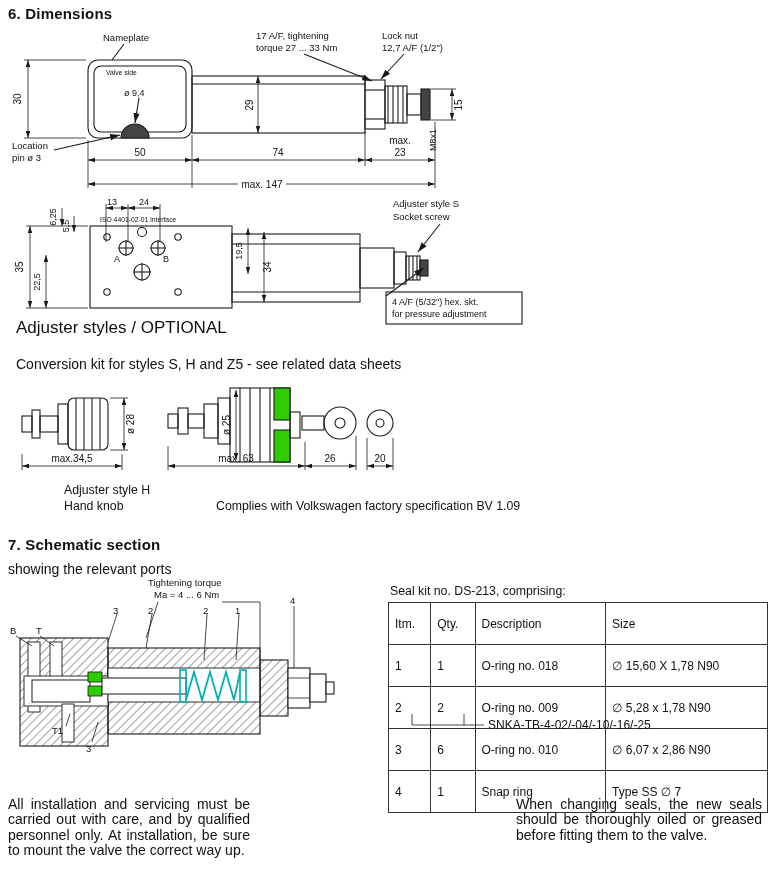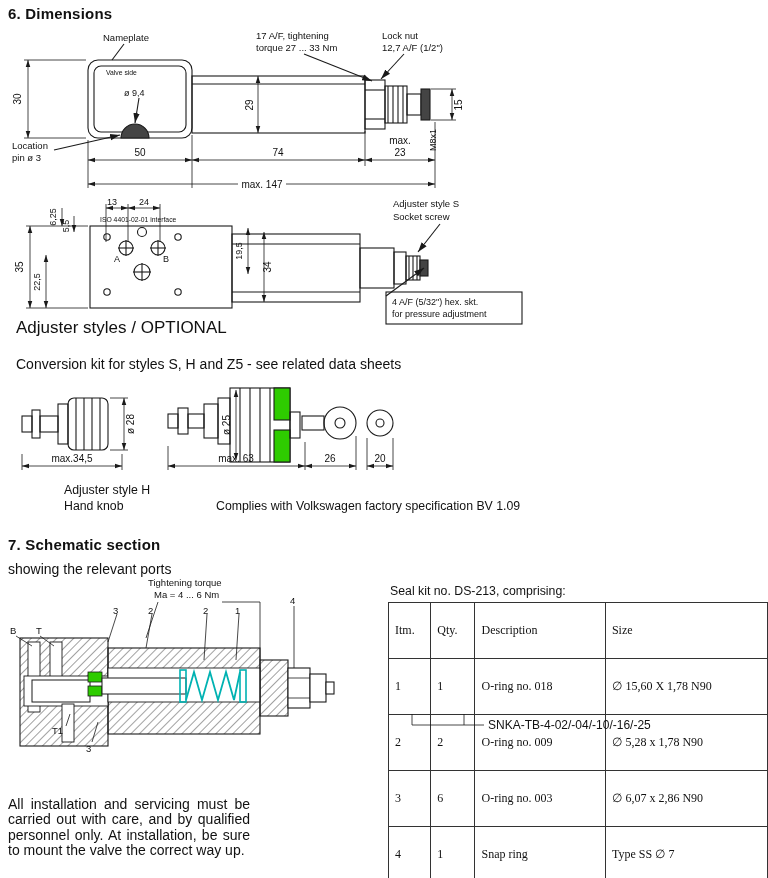--- a/index.html
+++ b/index.html
@@ -19,21 +19,21 @@
   svg text{font-family:"Liberation Sans",sans-serif;fill:#111;}
   .t10{font-size:10px;}
   .t95{font-size:9.5px;}
   .t9{font-size:9px;}
   .t7{font-size:6.8px;}
   .mid{text-anchor:middle;}
   .ln line,.ln rect,.ln path,.ln circle,.ln polyline{stroke:var(--line);fill:none;stroke-width:1.1;}
   .dim line,.dim path{stroke:var(--line);fill:none;stroke-width:.8;}
   .filldark{fill:#444 !important;stroke:var(--line);}
   table.seal{border-collapse:collapse;font-size:12px;}
-  table.seal th,table.seal td{border:1px solid #333;padding:19px 6px;height:17px;text-align:left;font-weight:normal;vertical-align:middle;font-family:Liberation Serif, serif;}
+  table.seal th,table.seal td{border:1px solid #333;padding:12px 6px;height:17px;text-align:left;font-weight:normal;vertical-align:middle;}
   .col{position:absolute;text-align:justify;}
   .capline{font-size:12.3px;line-height:15.3px;margin-left:48px;}
 </style>
 </head>
 <body>
 
 <div class="page">
 
   <h2 class="sec abs" style="left:8px;top:5px">6.  Dimensions</h2>
 
@@ -337,21 +337,21 @@
       </tr>
       <tr>
         <td>2</td>
         <td>2</td>
         <td>O-ring no. 009</td>
         <td>∅  5,28 x 1,78 N90</td>
       </tr>
       <tr>
         <td>3</td>
         <td>6</td>
-        <td>O-ring no. 003</td>
+        <td>O-ring no. 010</td>
         <td>∅  6,07 x 2,86 N90</td>
       </tr>
       <tr>
         <td>4</td>
         <td>1</td>
         <td>Snap ring</td>
         <td>Type SS ∅ 7</td>
       </tr>
     </tbody>
   </table>
@@ -359,14 +359,15 @@
   <svg class="fig" style="left:398px;top:714px" width="360" height="24" viewBox="0 0 360 24">
     <g class="dim">
       <line x1="14" y1="0" x2="14" y2="11"></line>
       <line x1="66" y1="0" x2="66" y2="11"></line>
       <line x1="14" y1="11" x2="86" y2="11"></line>
     </g>
     <text x="90" y="15" style="font-size:12px">SNKA-TB-4-02/-04/-10/-16/-25</text>
   </svg>
 
   <div class="col small" style="left:8px;top:797px;width:242px">All installation and servicing  must be carried out with care, and by qualified personnel only. At installation, be sure to mount the valve the correct way up.</div>
+  <div class="col small" style="left:516px;top:797px;width:246px">When changing seals, the new seals should be thoroughly oiled or greased before fitting them to the valve.</div>
 
 </div>
 
 </body></html>

